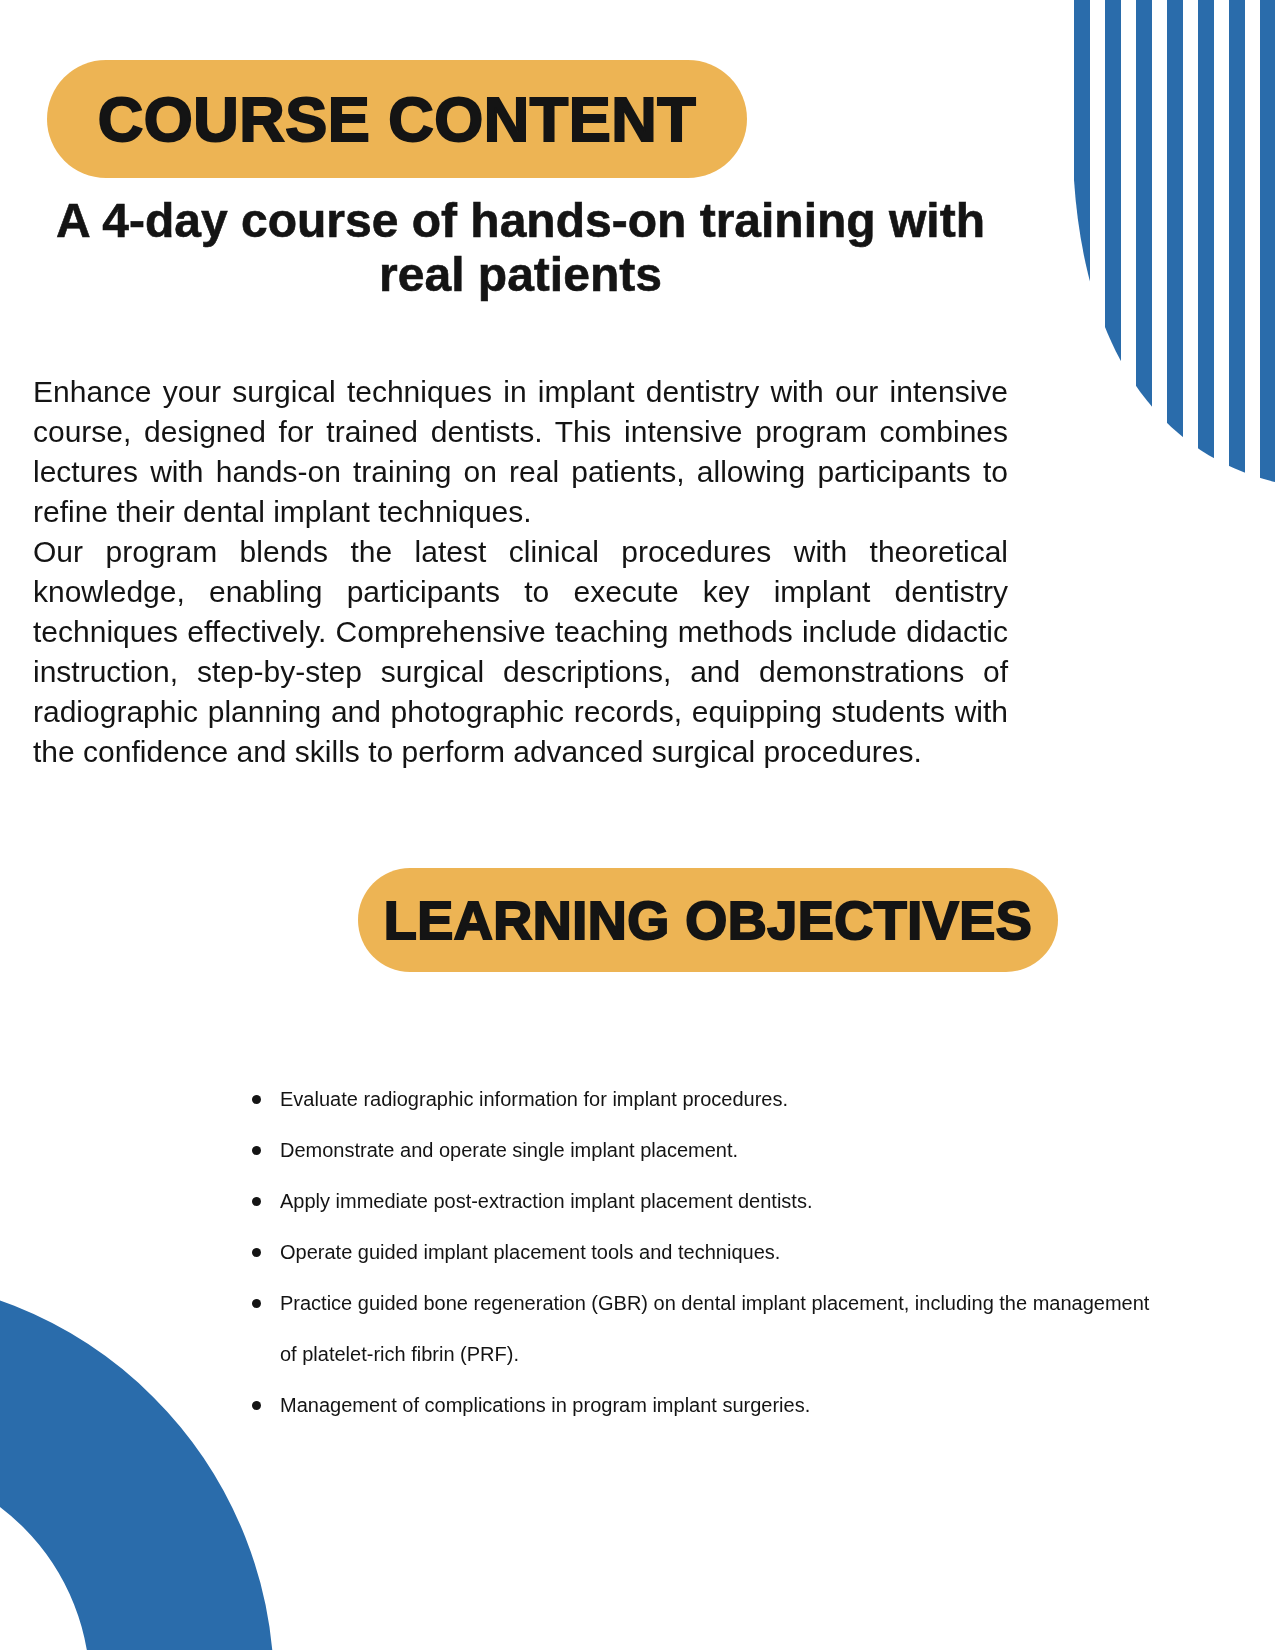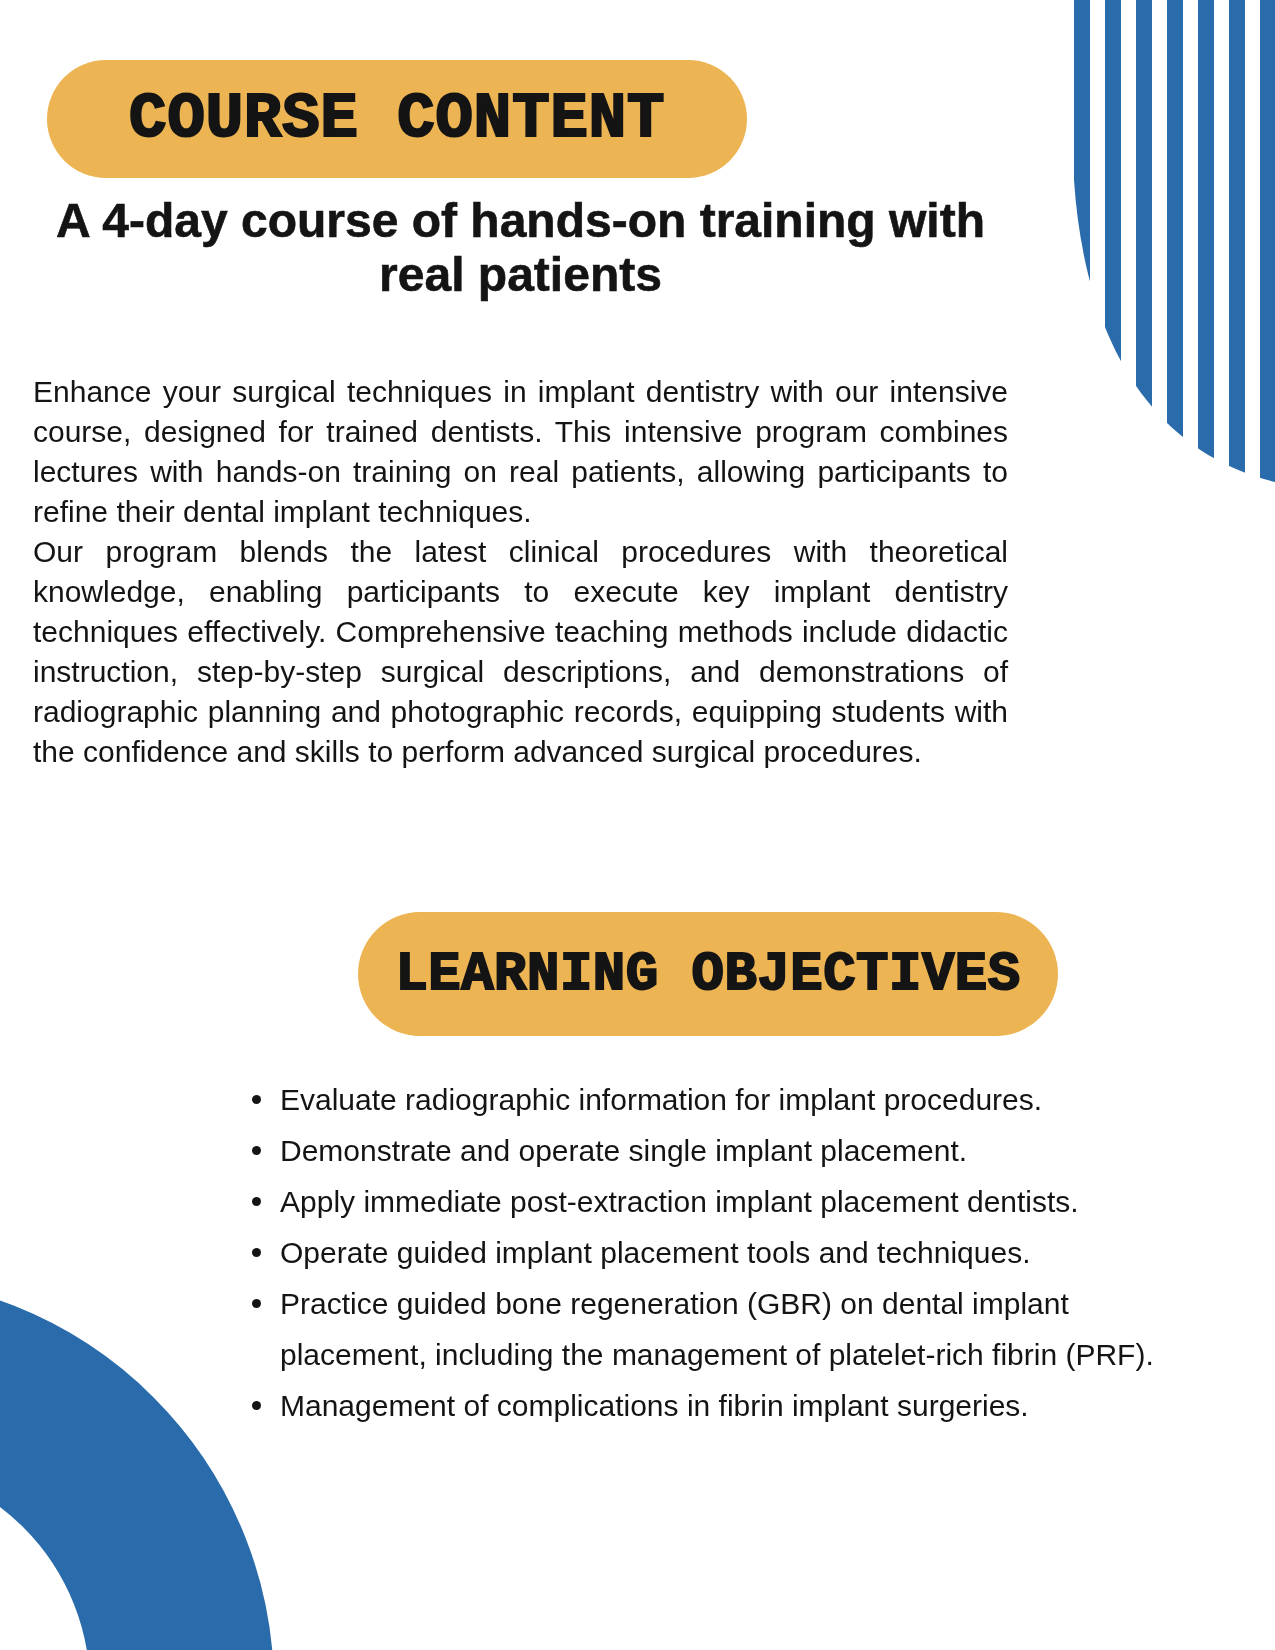--- a/index.html
+++ b/index.html
@@ -38,25 +38,24 @@
     display: flex;
     align-items: center;
     justify-content: center;
   }
   .badge-label {
     font-weight: 700;
     color: var(--ink, #101010);
     -webkit-text-stroke: 2px var(--ink, #101010);
     white-space: nowrap;
     letter-spacing: 0.5px;
-    font-family: Liberation Mono, monospace;
   }
   .badge-course { left: 47px; top: 60px; width: 700px; height: 118px; }
   .badge-course .badge-label { font-size: 63px; }
-  .badge-objectives { left: 358px; top: 912px; width: 700px; height: 124px; }
+  .badge-objectives { left: 358px; top: 868px; width: 700px; height: 104px; }
   .badge-objectives .badge-label { font-size: 54px; }
 
   
   .subtitle {
     position: absolute;
     left: 33px;
     top: 194px;
     width: 975px;
     text-align: center;
     font-size: 48px;
@@ -79,21 +78,21 @@
 
   
   .objectives-list {
     position: absolute;
     left: 240px;
     top: 1074px;
     width: 915px;
     margin: 0;
     padding: 0;
     list-style: none;
-    font-size: 30px;
+    font-size: 20px;
     line-height: 51px;
   }
   .objectives-list li {
     position: relative;
     padding-left: 40px;
     margin: 0;
   }
   .objectives-list li::before {
     content: "";
     position: absolute;
@@ -152,21 +151,21 @@
 
       <li>Demonstrate and operate single implant placement.</li>
 
 
       <li>Apply immediate post-extraction implant placement dentists.</li>
 
       <li>Operate guided implant placement tools and techniques.</li>
 
       <li>Practice guided bone regeneration (GBR) on dental implant placement, including the management of platelet-rich fibrin (PRF).</li>
 
-      <li>Management of complications in fibrin implant surgeries.</li>
+      <li>Management of complications in program implant surgeries.</li>
     </ul>
 
   <div class="ring">
     <svg width="290" height="360" viewBox="0 0 290 360" xmlns="http://www.w3.org/2000/svg">
       <circle cx="-137" cy="398" r="319" fill="none" stroke="var(--accent-blue)" stroke-width="184"></circle>
     </svg>
   </div>
 
 </div>
 

